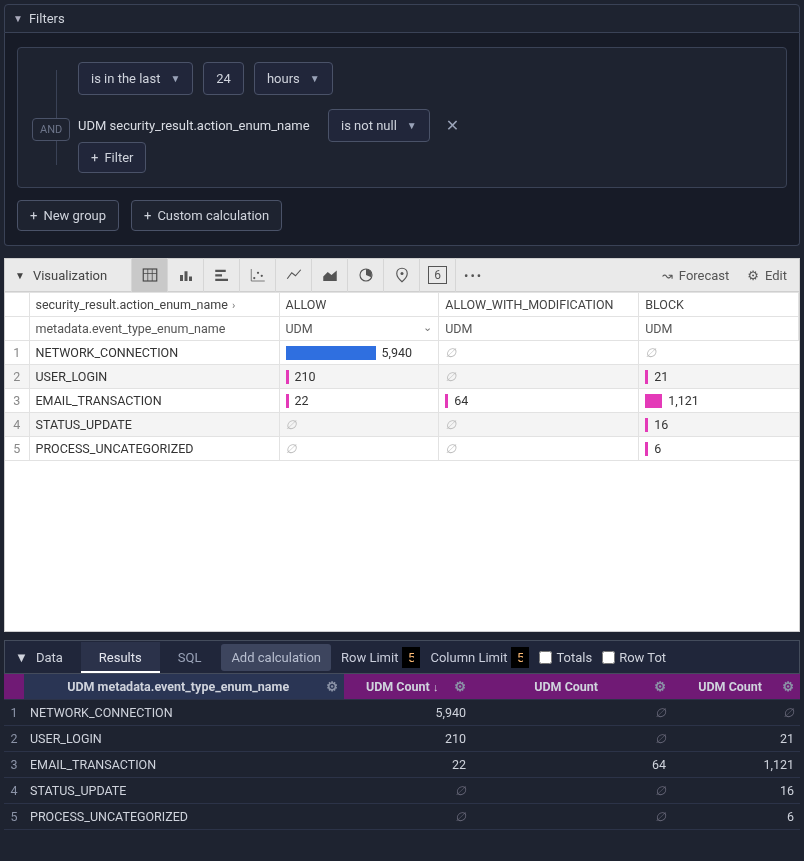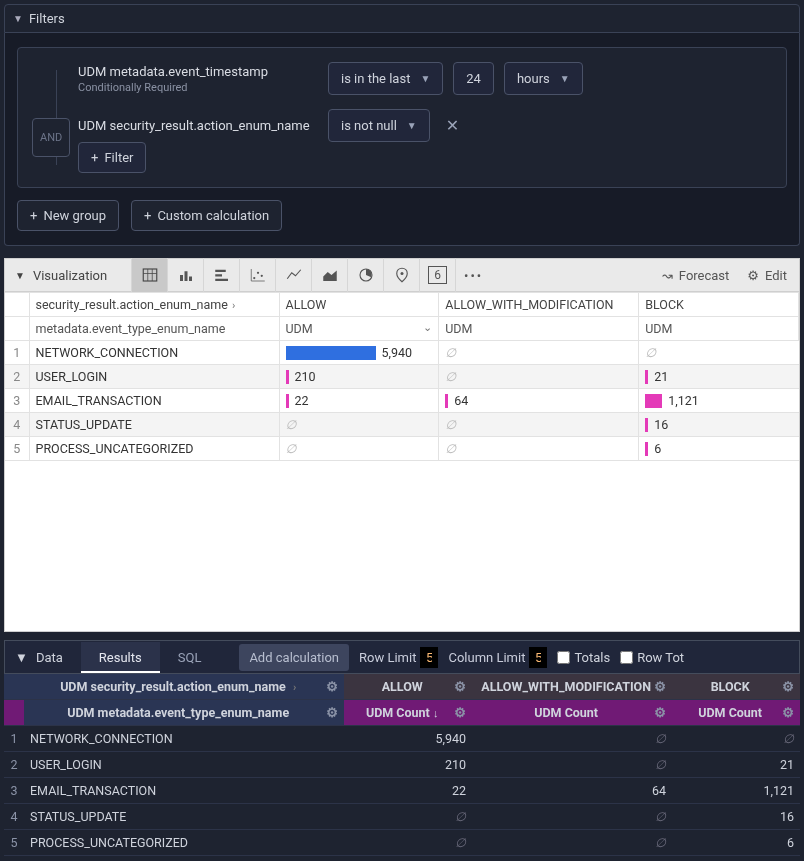--- a/index.html
+++ b/index.html
@@ -11,21 +11,21 @@
 .filters-header .chev { margin-right: 6px; font-size: 10px; color:#aab; }
 .filters-body { border: 1px solid #3a4256; border-top: none; border-radius: 0 0 4px 4px; padding: 14px 12px 14px 12px; background:#171b27; position:relative;}
 .filter-group { border: 1px solid #3a4256; border-radius: 4px; padding: 14px 14px 14px 60px; position:relative; background:#1e2330;}
 .filter-row { display: flex; align-items: center; gap: 10px; margin-bottom: 14px; position:relative;}
 .filter-row:last-child { margin-bottom:0;}
 .filter-name { flex: 0 0 240px;}
 .filter-name .main { color:#d9dce3; font-size:13px;}
 .filter-name .sub { color:#8a91a3; font-size:11px; margin-top:2px;}
 .select-box, .text-box { border:1px solid #4a5268; border-radius:4px; padding:8px 12px; background:#21263a; color:#cfd3dc; display:flex; align-items:center; gap:10px; cursor:pointer;}
 .select-box .chev2 { font-size:10px; color:#9aa3b8; }
-.and-badge { position:absolute; left:14px; top:70px; border:1px solid #4a5268; border-radius:4px; padding:12px 7px; font-size:11px; color:#6c7489; background:#1e2330;}
+.and-badge { position:absolute; left:14px; top:70px; border:1px solid #4a5268; border-radius:4px; padding:4px 7px; font-size:11px; color:#6c7489; background:#1e2330;}
 .vline { position:absolute; left:38px; top:22px; bottom:22px; border-left:1px solid #3a4256;}
 .close-x { color:#9aa3b8; cursor:pointer; font-size:16px; padding:0 6px;}
 .add-filter-btn { border:1px solid #4a5268; border-radius:4px; padding:7px 12px; background:#21263a; color:#cfd3dc; display:inline-flex; align-items:center; gap:6px; cursor:pointer;}
 .btn-row { display:flex; gap:12px; margin-top:12px; }
 .pill-btn { border:1px solid #4a5268; border-radius:4px; padding:7px 12px; background:#1e2330; color:#cfd3dc; display:inline-flex; align-items:center; gap:6px; cursor:pointer;}
 
 
 .section-header { display:flex; align-items:center; border:1px solid #cfcfcf; background:#eaeaea; color:#444; height:34px;}
 .section-header .left { display:flex; align-items:center; gap:8px; padding:0 10px; cursor:pointer;}
 .section-header .chev { font-size:10px;}
@@ -54,21 +54,21 @@
 .bar.blue{ background:#2f6fe0;}
 .bar.pink{ background:#e43ab8;}
 .null-sym { color:#bbb; font-style:italic;}
 
 
 .data-header { display:flex; align-items:center; border:1px solid #444c5c; background:#20263a; color:#cfd3dc; height:34px; margin-top:8px;}
 .data-header .left { display:flex; align-items:center; gap:8px; padding:0 10px; cursor:pointer;}
 .tabs { display:flex; margin-left:8px;}
 .tab { padding:8px 18px; cursor:pointer; color:#9aa3b8; position:relative;}
 .tab.active { color:#e5e7ef; font-weight:400; box-shadow: inset 0 -2px 0 #fff; background:#2b324a;}
-.calc-btn { background:#3d455e; color:#b8bfd0; padding:6px 10px; border-radius:3px; margin-left:20px; cursor:pointer;}
+.calc-btn { background:#3d455e; color:#b8bfd0; padding:6px 10px; border-radius:3px; margin-left:2px; cursor:pointer;}
 .limit-label { margin-left:10px; color:#c9cddb;}
 .limit-input { background:#000; color:#fdba74; border:none; padding:3px 6px; width:18px; margin-left:4px;}
 .chk { margin-left:10px; display:flex; align-items:center; gap:4px;}
 .chk input{cursor:pointer;}
 
 .data-table { width:100%; border-collapse:collapse; background:#1e2330; color:#cfd3dc; table-layout:fixed;}
 .data-table th,.data-table td { padding:5px 6px; font-size:12.5px; border-bottom:1px solid #2c3348; white-space:nowrap; overflow:hidden;}
 .data-table .hdr1 th { background:#2a3554;}
 .data-table .hdr2 th { background:#701a75;}
 .data-table .hdr1 th.pivot-h { background:#3b3440;}
@@ -87,24 +87,20 @@
   <div class="filters-header">
     <span class="chev">▼</span>
     <span>Filters</span>
   </div>
   <div class="filters-body">
     <div class="filter-group">
       <div class="vline"></div>
       <div class="and-badge">AND</div>
       <div id="filter-rows">
           <div class="filter-row">
-            <div class="filter-name">
-              <div class="main">UDM metadata.event_timestamp</div>
-              <div class="sub">Conditionally Required</div>
-            </div>
             <div class="select-box">
               <span>is in the last</span>
               <span class="chev2">▼</span>
             </div>
             <div class="text-box">24</div>
             <div class="select-box">
               <span>hours</span>
               <span class="chev2">▼</span>
             </div>
           </div>
@@ -348,27 +344,20 @@
 
   <table class="data-table">
     <colgroup>
         <col style="width:20px">
         <col style="width:320px">
         <col>
         <col style="width:200px">
         <col>
       </colgroup>
     <thead>
-      <tr class="hdr1">
-        <th class="rn"></th>
-        <th><span>UDM security_result.action_enum_name</span> <span class="chev-sm">›</span><span class="gear">⚙</span></th>
-        <th class="pivot-h"><span>ALLOW</span><span class="gear">⚙</span></th>
-        <th class="pivot-h"><span>ALLOW_WITH_MODIFICATION</span><span class="gear">⚙</span></th>
-        <th class="pivot-h"><span>BLOCK</span><span class="gear">⚙</span></th>
-      </tr>
       <tr class="hdr2">
         <th class="rn"></th>
         <th class="dim"><span>UDM metadata.event_type_enum_name</span><span class="gear">⚙</span></th>
         <th><span>UDM Count</span> <span class="arrow-dn">↓</span><span class="gear">⚙</span></th>
         <th><span>UDM Count</span><span class="gear">⚙</span></th>
         <th><span>UDM Count</span><span class="gear">⚙</span></th>
       </tr>
     </thead>
     <tbody id="data-body">
         <tr>

